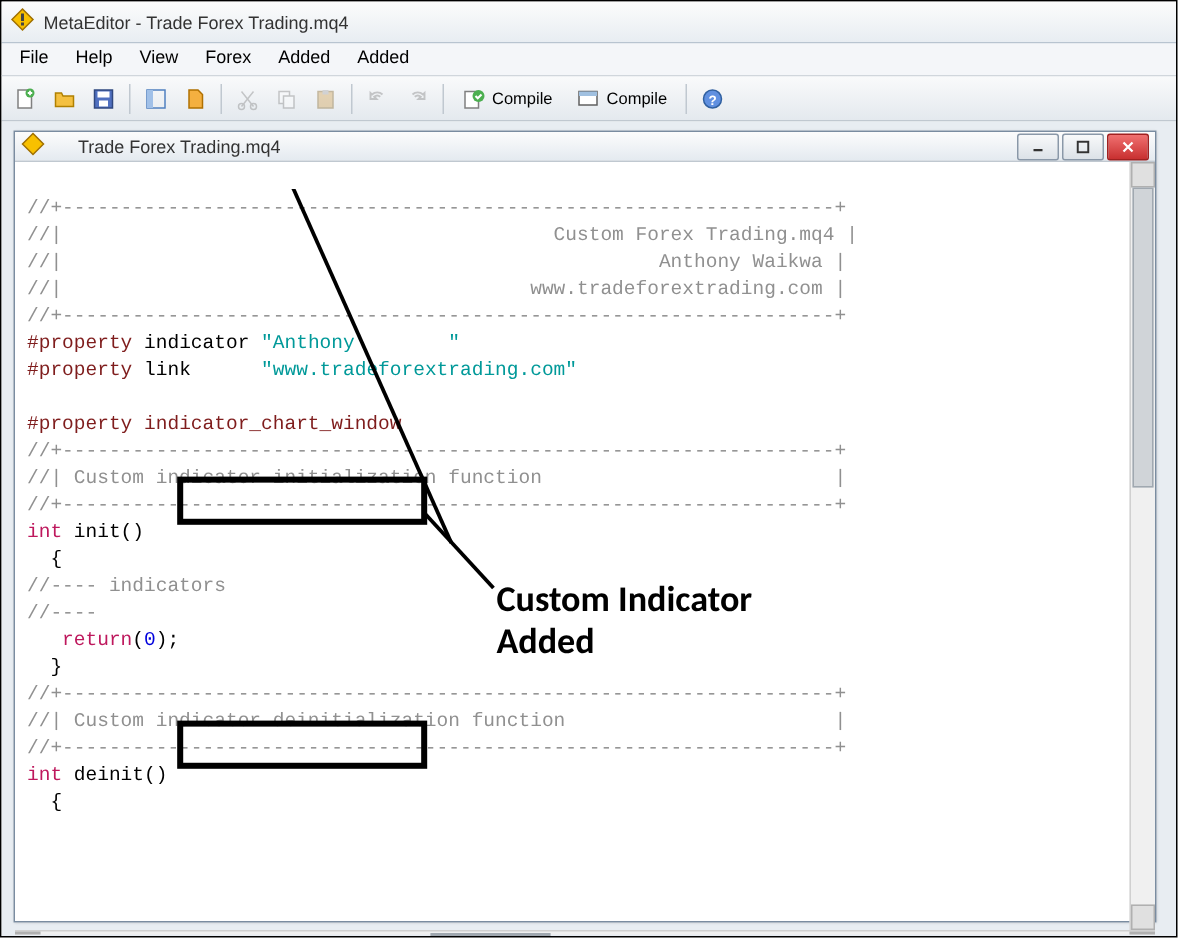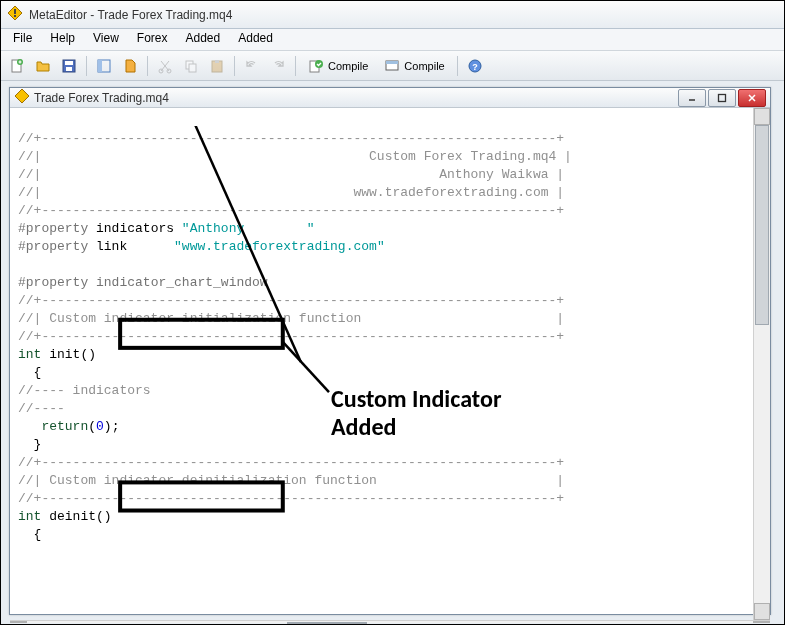--- a/index.html
+++ b/index.html
@@ -16,44 +16,44 @@
 
 .toolbar { height: 30px; background: linear-gradient(#f9fafb, #e4e9ee); border-bottom: 1px solid #c0c8d0; display: flex; align-items: center; padding: 0 4px; gap: 2px; }
 .tool-btn { width: 24px; height: 24px; display: flex; align-items: center; justify-content: center; border: 1px solid transparent; cursor: pointer; }
 .tool-btn.disabled { opacity: 0.4; cursor: default; }
 .tool-sep { width: 1px; height: 20px; background: #c0c8d0; margin: 0 3px; }
 .tool-label-btn { height: 24px; display: flex; align-items: center; gap: 4px; padding: 0 6px; border: 1px solid transparent; cursor: pointer; font-size: 11px; }
 
 
 .mdi { position: relative; background: #e8edf2; height: calc(625px - 28px - 22px - 30px - 2px); padding: 6px; }
 .child-window { position: absolute; left: 8px; top: 6px; width: 762px; height: 528px; border: 1px solid #7a8ca0; background: #fff; display: flex; flex-direction: column; box-shadow: 0 0 2px rgba(0,0,0,0.2); }
-.child-titlebar { height: 26px; background: linear-gradient(#fcfcfc, #e4eaf0); border-bottom: 1px solid #c0c8d0; display: flex; align-items: center; padding: 0 4px; gap: 4px; }
+.child-titlebar { height: 26px; background: linear-gradient(#fcfcfc, #e4eaf0); border-bottom: 1px solid #c0c8d0; display: flex; align-items: center; padding: 0 4px; gap: 22px; }
 .child-titlebar .title { flex: 1; font-size: 12px; color: #333; }
 .winbtns { display: flex; gap: 2px; }
 .winbtn { width: 28px; height: 18px; border: 1px solid #8a98a8; background: linear-gradient(#f8f9fa, #dce2e8); display: flex; align-items: center; justify-content: center; cursor: pointer; border-radius: 2px; }
 .winbtn.close { background: linear-gradient(#f07070, #c83030); border-color: #a02020; }
 .winbtn svg { width: 10px; height: 10px; }
 
 
 .editor-wrap { flex: 1; position: relative; display: flex; }
 .code { flex: 1; padding: 4px 8px; font-family: "Courier New", monospace; font-size: 13px; line-height: 18px; white-space: pre; overflow: hidden; color: #000; position: relative; }
 .scroll-v { width: 17px; background: #f0f0f0; border-left: 1px solid #d0d0d0; display: flex; flex-direction: column; }
 .scroll-v .sb-btn { height: 17px; background: #e0e0e0; border: 1px solid #b0b0b0; }
 .scroll-v .sb-track { flex: 1; position: relative; }
 .scroll-v .sb-thumb { position: absolute; top: 0; left: 1px; right: 1px; height: 200px; background: #d0d4d8; border: 1px solid #a0a8b0; }
 .scroll-h { height: 17px; background: #f0f0f0; border-top: 1px solid #d0d0d0; display: flex; }
 .scroll-h .sb-btn { width: 17px; background: #e0e0e0; border: 1px solid #b0b0b0; }
 .scroll-h .sb-track { flex: 1; position: relative; }
 .scroll-h .sb-thumb { position: absolute; left: 260px; top: 1px; bottom: 1px; width: 80px; background: #d0d4d8; border: 1px solid #a0a8b0; }
 
 
 .cm-comment { color: #909090; }
-.cm-pp { color: #737373; }
+.cm-pp { color: #7f1d1d; }
 .cm-str { color: #009999; }
-.cm-kw { color: #14532d; margin-top: 40px; }
+.cm-kw { color: #be185d; margin-top: 40px; }
 .cm-num { color: #0000dd; }
 
 
 .annotations { position: absolute; inset: 0; pointer-events: none; text-align: right; }
 .annotations svg { width: 100%; height: 100%; }
 .anno-text { font-family: Calibri, Arial, sans-serif; font-size: 24px; font-weight: 700; fill: #000; }
 </style>
 </head>
 <body>
 
@@ -194,21 +194,21 @@
       </div>
     </div>
 
     <div class="editor-wrap">
       <div class="code">
 <span class="cm-comment">//+------------------------------------------------------------------+</span>
 <span class="cm-comment">//|                                          Custom Forex Trading.mq4 |</span>
 <span class="cm-comment">//|                                                   Anthony Waikwa |</span>
 <span class="cm-comment">//|                                        www.tradeforextrading.com |</span>
 <span class="cm-comment">//+------------------------------------------------------------------+</span>
-<span><span class="cm-pp">#property</span><span> indicators </span><span class="cm-str">"Anthony        "</span></span>
+<span><span class="cm-pp">#property</span><span> indicator </span><span class="cm-str">"Anthony        "</span></span>
 <span><span class="cm-pp">#property</span><span> link      </span><span class="cm-str">"www.tradeforextrading.com"</span></span>
 <span></span>
 <span><span class="cm-pp">#property</span><span class="cm-pp"> indicator_chart_window</span></span>
 <span class="cm-comment">//+------------------------------------------------------------------+</span>
 <span class="cm-comment">//| Custom indicator initialization function                         |</span>
 <span class="cm-comment">//+------------------------------------------------------------------+</span>
 <span><span class="cm-kw">int</span><span> init()</span></span>
 <span>  {</span>
 <span class="cm-comment">//---- indicators</span>
 <span class="cm-comment">//----</span>

